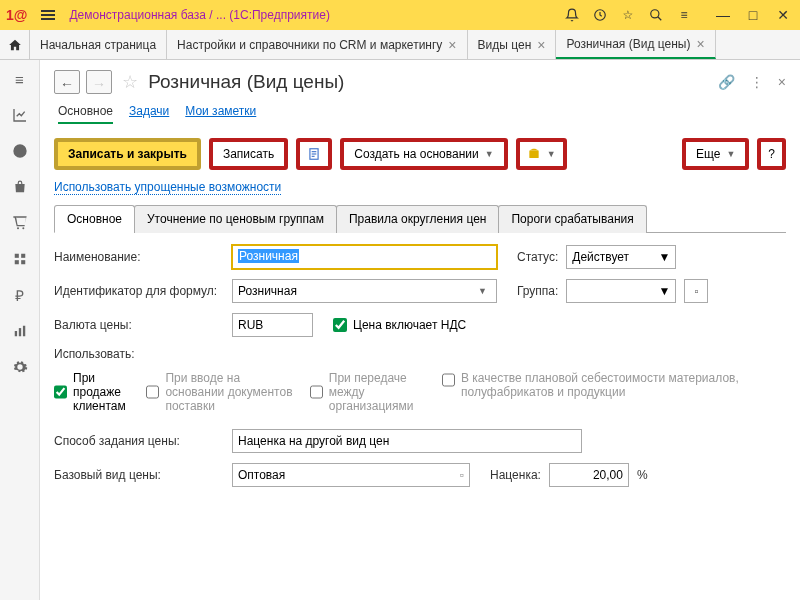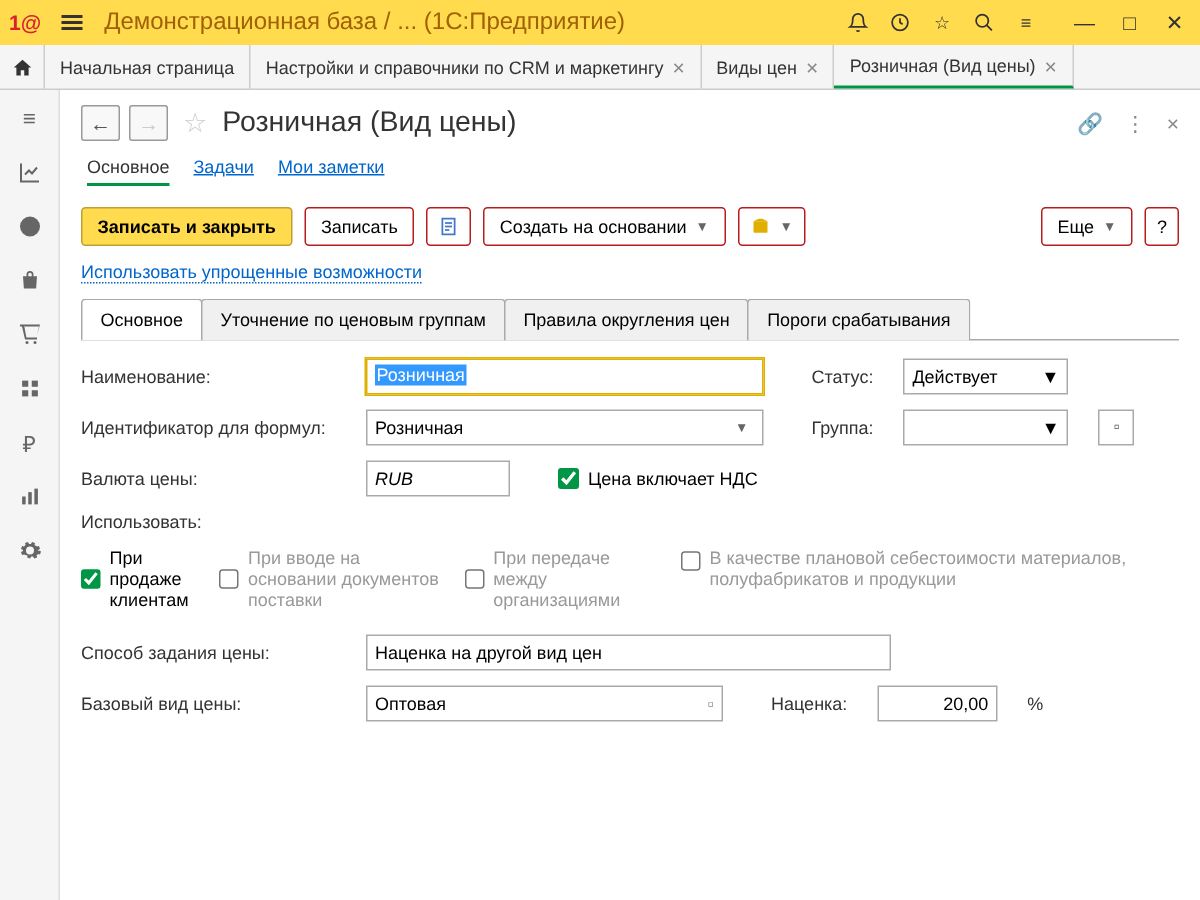--- a/index.html
+++ b/index.html
@@ -3,21 +3,21 @@
 <meta charset="utf-8">
 <style>
   * { box-sizing: border-box; margin: 0; padding: 0; font-family: Arial, sans-serif; font-size: 12px; }
   body { background: #fff; width: 800px; height: 600px; overflow: hidden; }
 
   
   .titlebar { background: #ffdb4d; height: 30px; display: flex; align-items: center; padding: 0 6px; gap: 10px; }
   .logo { font-weight: bold; color: #d8232a; font-size: 14px; }
   .hamburger { display: flex; flex-direction: column; gap: 2px; cursor: pointer; padding: 4px; }
   .hamburger span { width: 14px; height: 2px; background: #333; }
-  .title-text { color: #a16207; font-size: 16px; }
+  .title-text { color: #a21caf; font-size: 12px; }
   .title-icons { display: flex; gap: 12px; margin-left: auto; align-items: center; }
   .title-icons .icn { width: 16px; height: 16px; display: flex; align-items: center; justify-content: center; color: #333; cursor: pointer; }
   .win-controls { display: flex; gap: 8px; margin-left: 10px; }
   .win-controls .wc { width: 22px; height: 22px; display: flex; align-items: center; justify-content: center; cursor: pointer; color: #333; font-size: 14px; }
 
   
   .tabs-row { background: #f5f5f5; border-bottom: 1px solid #ccc; height: 30px; display: flex; align-items: stretch; }
   .home-tab { width: 30px; display: flex; align-items: center; justify-content: center; border-right: 1px solid #ccc; cursor: pointer; }
   .tab { padding: 0 10px; display: flex; align-items: center; gap: 6px; border-right: 1px solid #ccc; cursor: pointer; color: #333; }
   .tab.active { border-bottom: 2px solid #009646; }
@@ -36,45 +36,45 @@
   .star { font-size: 18px; color: #ccc; cursor: pointer; margin: 0 4px;}
   .page-title { font-size: 19px; color: #333; font-weight: normal; }
   .hdr-right { margin-left: auto; display: flex; gap: 14px; align-items: center; color: #888; }
   .hdr-right span { cursor: pointer; font-size: 14px;}
 
   .subnav { display: flex; gap: 16px; margin-bottom: 14px; padding-left: 4px;}
   .subnav a { color: #0066cc; text-decoration: underline; cursor: pointer; }
   .subnav .active { color: #333; text-decoration: none; border-bottom: 2px solid #009646; padding-bottom: 4px;}
 
   .toolbar { display: flex; gap: 8px; margin-bottom: 10px; align-items: center;}
-  .btn { border: 1px solid #b91c1c; background: #fff; padding: 5px 10px; border-radius: 3px; cursor: pointer; display: flex; align-items: center; gap: 4px; }
+  .btn { border: 4px solid #b91c1c; background: #fff; padding: 5px 10px; border-radius: 3px; cursor: pointer; display: flex; align-items: center; gap: 4px; }
   .btn.primary { background: #ffdb4d; border-color: #c0a030; font-weight: bold; }
   .btn.icon-only { padding: 5px 7px; }
   .btn .dd { font-size: 9px; color: #666; margin-left: 2px;}
   .spacer { flex: 1; }
 
   .link-row { margin-bottom: 10px; }
   .link-row a { color: #0066cc; text-decoration: underline; cursor: pointer; border-bottom:1px dotted #0066cc; text-decoration:none;}
 
   .inner-tabs { display: flex; border-bottom: 1px solid #aaa; margin-bottom: 12px; }
   .inner-tab { padding: 6px 12px; border: 1px solid #aaa; border-bottom: none; margin-right: -1px; background: #f0f0f0; cursor: pointer; border-radius: 3px 3px 0 0; position: relative; top: 1px;}
   .inner-tab.active { background: #fff; border-bottom: 1px solid #fff; }
 
   .form-grid { display: flex; flex-direction: column; gap: 10px; }
-  .row { display: flex; align-items: center; gap: 20px; }
+  .row { display: flex; align-items: center; gap: 8px; }
   .lbl { color: #333; width: 170px; }
   .lbl-sm { color: #333; }
   input[type=text], .input, select {
     border: 1px solid #aaa; padding: 3px 5px; height: 24px; background: #fff; font-size: 12px;
   }
   .inp-name { width: 265px; border: 1px solid #e0b000; outline: 1px solid #e0b000;}
   .inp-name .sel { background: #3399ff; color:#fff; padding:0 1px;}
   .inp-id { width: 265px; display:flex; align-items:center; justify-content:space-between;}
   .inp-id .dd, .dd-box .dd { color:#666; font-size:9px; cursor:pointer; padding:0 4px;}
-  .inp-cur { width: 96px; font-style: italic; }
+  .inp-cur { width: 81px; }
   .status-select { width: 110px; display:flex; align-items:center; justify-content:space-between;}
   .group-select { width: 110px; display:flex; align-items:center; justify-content:space-between;}
   .sq-btn { width:24px; height:24px; border:1px solid #aaa; display:flex;align-items:center;justify-content:center;cursor:pointer;background:#fff;font-size:11px;color:#555;}
 
   .chk { display: flex; align-items: center; gap: 6px; }
   .chk input { width: 14px; height: 14px; }
   .chk.disabled { color:#999;justify-content:flex-end;}
   .chk-green input { accent-color: #009646; }
 
   .method-inp { width: 350px; }

